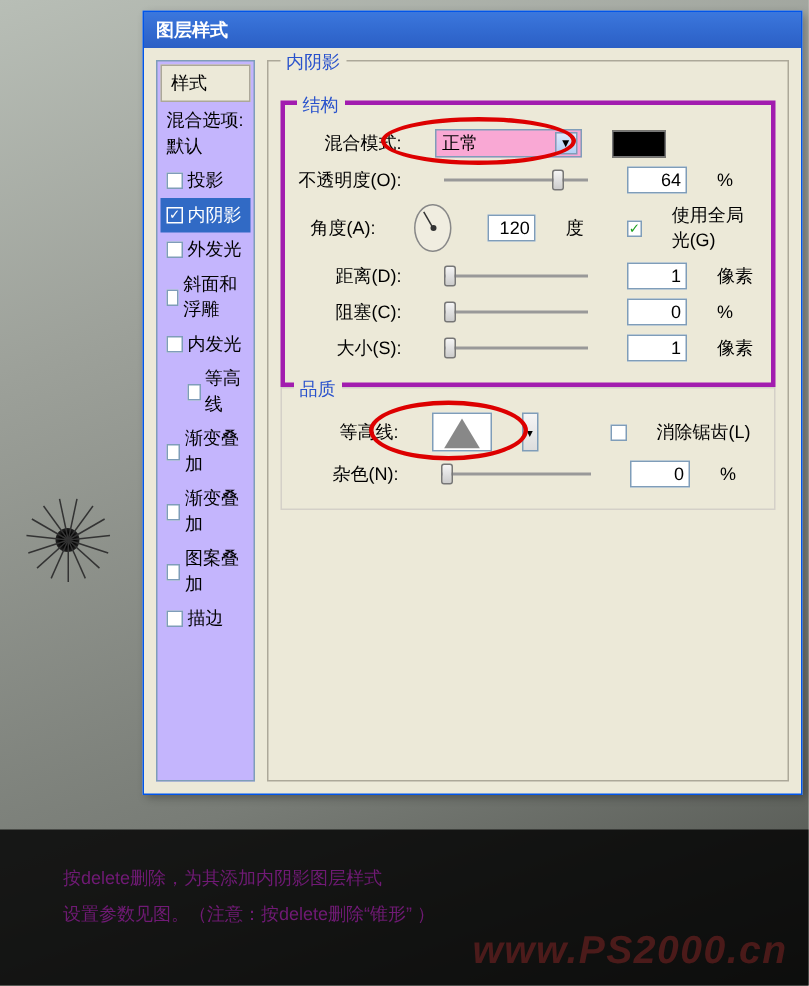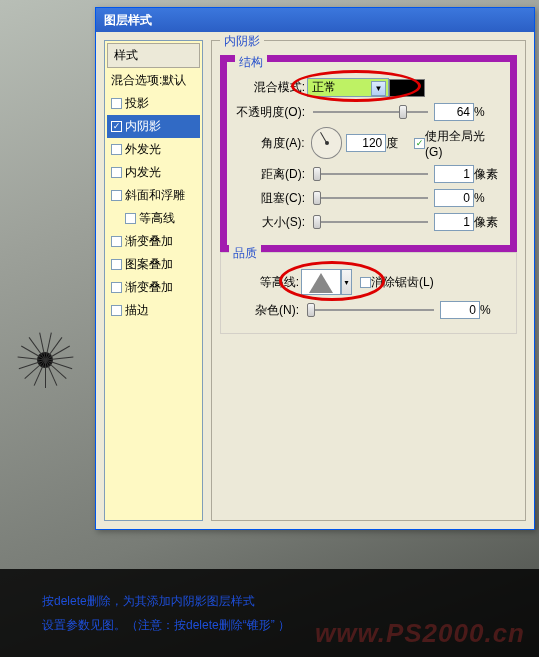--- a/index.html
+++ b/index.html
@@ -4,50 +4,50 @@
 <style>
 *{box-sizing:border-box;margin:0;padding:0;font-family:"Microsoft YaHei","SimSun",sans-serif;font-size:12px}
 body{width:539px;height:657px;background:linear-gradient(135deg,#aab0a8 0%,#8c9088 40%,#6b6e68 100%);position:relative;overflow:hidden}
 .car-bg{position:absolute;inset:0;background:linear-gradient(160deg,#b8beb6 0%,#9ca099 30%,#787c76 70%,#4a4d48 100%)}
 .bullet-hole{position:absolute;left:15px;top:330px;width:60px;height:60px}
 .bullet-hole .core{position:absolute;left:22px;top:22px;width:16px;height:16px;border-radius:50%;background:radial-gradient(#000 40%,#222 70%,transparent 100%)}
 .bullet-hole .crack{position:absolute;left:30px;top:30px;width:1px;height:28px;background:#333;transform-origin:top center}
 .dialog{position:absolute;left:95px;top:7px;width:440px;height:523px;background:#ece9d8;border:1px solid #0055ea;box-shadow:2px 2px 6px rgba(0,0,0,.3)}
 .titlebar{height:24px;background:linear-gradient(#3b77dd,#2b5fc5);color:#fff;padding:4px 8px;font-weight:bold;font-size:13px}
 .dialog-body{display:flex;padding:8px;gap:8px;height:calc(100% - 24px)}
-.style-panel{width:99px;border:1px solid #7f9db9;background:#fef9c3;padding:2px}
+.style-panel{width:120px;border:1px solid #7f9db9;background:#c4b5fd;padding:2px}
 .style-hdr{background:#ece9d8;border:1px solid #aca899;padding:3px 6px;margin-bottom:1px}
 .style-item{padding:3px 4px;display:flex;align-items:center;gap:3px;cursor:pointer}
 .style-item.sub{padding-left:18px}
 .style-item.selected{background:#316ac5;color:#fff}
 .chk{width:11px;height:11px;border:1px solid #7f9db9;background:#fff;display:inline-flex;align-items:center;justify-content:center;font-size:9px;color:#21a121}
 .chk.on::after{content:"✓";line-height:1}
 .chk.sel{background:#316ac5;border-color:#fff}
 .chk.sel.on::after{color:#fff}
 .right-panel{flex:1;display:flex;flex-direction:column;gap:6px}
 .group{border:1px solid #aca899;padding:10px 8px 8px;position:relative}
 .group-title{position:absolute;top:-8px;left:8px;background:#ece9d8;padding:0 4px;color:#2952cc}
-.row{display:flex;align-items:center;margin:6px 0;gap:0}
+.row{display:flex;align-items:center;margin:6px 0;gap:20px}
 .row .lbl{width:72px;text-align:right;padding-right:2px}
-.dropdown{width:82px;height:19px;border:1px solid #7f9db9;background:#bef264;display:flex;align-items:flex-end;justify-content:space-between;padding:0 2px 0 4px}
+.dropdown{width:98px;height:19px;border:1px solid #7f9db9;background:#f9a8d4;display:flex;align-items:center;justify-content:space-between;padding:0 2px 0 4px}
 .dropdown .arr{width:15px;height:15px;background:linear-gradient(#dbeafc,#b4d0f5);border:1px solid #7f9db9;display:flex;align-items:center;justify-content:center;font-size:8px}
 .swatch{width:36px;height:18px;background:#000;border:1px solid #777}
 .slider{flex:1;height:18px;position:relative;display:flex;align-items:center;margin:0 6px}
 .slider .track{height:2px;background:#999;width:100%}
 .slider .thumb{position:absolute;width:8px;height:14px;background:linear-gradient(#f5f5f5,#ccc);border:1px solid #777;top:2px;border-radius:2px}
 .numbox{width:40px;height:18px;border:1px solid #7f9db9;background:#fff;text-align:right;padding:1px 3px}
 .unit{width:28px}
 .angle-dial{width:32px;height:32px;border:1px solid #888;border-radius:50%;background:#f0ede0;position:relative;margin:0 4px}
 .angle-dial .needle{position:absolute;left:50%;top:50%;width:13px;height:1px;background:#333;transform-origin:left center;transform:rotate(-120deg)}
 .angle-dial .ctr{position:absolute;left:calc(50% - 2px);top:calc(50% - 2px);width:4px;height:4px;background:#333;border-radius:50%}
 .contour{width:40px;height:26px;border:1px solid #7f9db9;background:#fff;display:flex;align-items:flex-end;justify-content:center;padding:1px;gap:0}
 .contour svg{width:28px;height:22px}
 .contour-arr{width:11px;height:26px;border:1px solid #7f9db9;background:linear-gradient(#f5f5f5,#ddd);display:flex;align-items:center;justify-content:center;font-size:8px}
 .red-circle{position:absolute;border:3px solid #d00;border-radius:50%;pointer-events:none}
-.caption{position:absolute;left:0;right:0;bottom:0;height:88px;background:rgba(0,0,0,.82);color:#1d4ed8;padding:20px 42px;line-height:2}
+.caption{position:absolute;left:0;right:0;bottom:0;height:104px;background:rgba(0,0,0,.82);color:#701a75;padding:20px 42px;line-height:2}
 .watermark{position:absolute;right:14px;bottom:8px;font-size:26px;font-weight:bold;font-style:italic;color:rgba(255,60,60,.25);letter-spacing:1px}
 </style>
 </head>
 <body>
 
 <div class="car-bg"></div>
 <div class="bullet-hole">
   <div class="core"></div>
   <div class="crack" style="transform:rotate(0deg)"></div>
     <div class="crack" style="transform:rotate(24deg)"></div>
@@ -81,53 +81,53 @@
       <div class="style-item selected">
           <span class="chk sel on"></span>
           <span>内阴影</span>
         </div>
       <div class="style-item">
           <span class="chk"></span>
           <span>外发光</span>
         </div>
       <div class="style-item">
           <span class="chk"></span>
+          <span>斜面和浮雕</span>
+        </div>
+      <div class="style-item">
+          <span class="chk"></span>
           <span>内发光</span>
         </div>
-      <div class="style-item">
-          <span class="chk"></span>
-          <span>斜面和浮雕</span>
-        </div>
       <div class="style-item sub">
           <span class="chk"></span>
           <span>等高线</span>
         </div>
       <div class="style-item">
           <span class="chk"></span>
           <span>渐变叠加</span>
         </div>
       <div class="style-item">
           <span class="chk"></span>
+          <span>渐变叠加</span>
+        </div>
+      <div class="style-item">
+          <span class="chk"></span>
           <span>图案叠加</span>
-        </div>
-      <div class="style-item">
-          <span class="chk"></span>
-          <span>渐变叠加</span>
         </div>
       <div class="style-item">
           <span class="chk"></span>
           <span>描边</span>
         </div>
     </div>
 
     <div class="right-panel">
       <div class="group" style="flex:1">
         <div class="group-title">内阴影</div>
 
-        <div class="group" style="border:7px solid #a21caf;position:relative;margin-top:4px">
+        <div class="group" style="border:3px solid #a21caf;position:relative;margin-top:16px">
           <div class="group-title">结构</div>
 
           <div class="row" style="position:relative">
             <span class="lbl">混合模式:</span>
             <div class="dropdown">
               <span>正常</span>
               <span class="arr">▼</span>
             </div>
             <div class="swatch"></div>
             <div class="red-circle" style="left:56px;top:-8px;width:130px;height:32px"></div>

